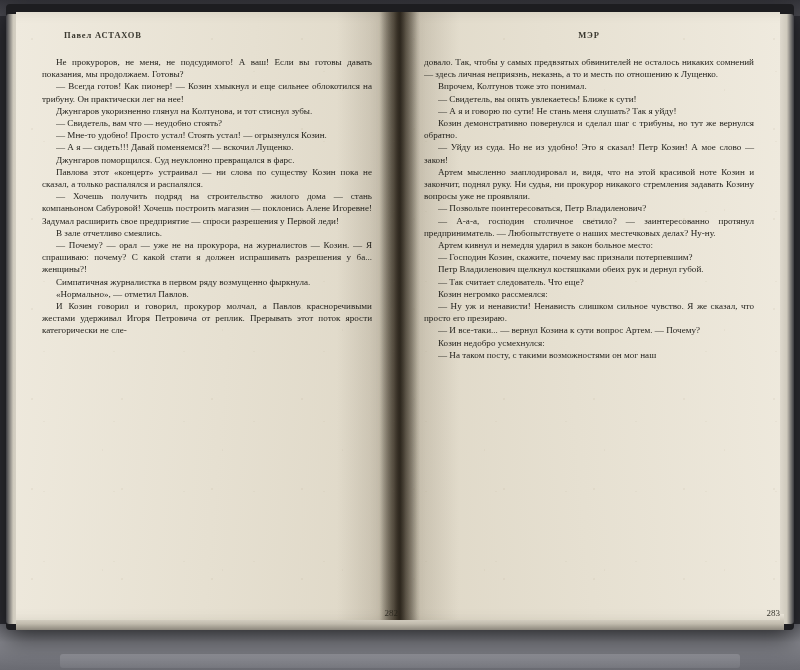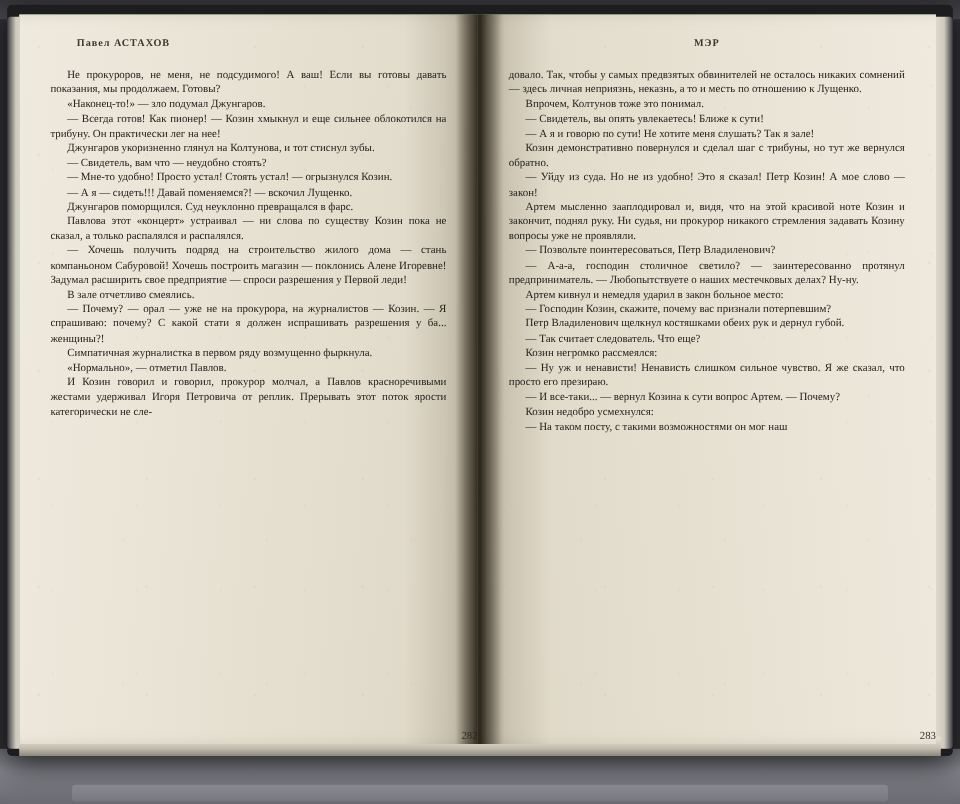--- a/index.html
+++ b/index.html
@@ -80,21 +80,21 @@
     background: linear-gradient(180deg, #e9e4d9 0%, #c2bcae 60%, #8d887d 100%);
   }
 
   .pages {
     position: absolute;
     left: 10px;
     top: 8px;
     width: 764px;
     height: 608px;
     display: flex;
-    background: #15803d;
+    background: #c2410c;
   }
 
   .page {
     position: relative;
     width: 384px;
     height: 608px;
     box-sizing: border-box;
     padding: 18px 26px 10px 26px;
     color: #20201c;
     background: #e4dfd1;
@@ -197,21 +197,20 @@
     <div class="edge-bottom"></div>
 
     <div class="pages">
 
       <div class="page left">
         <div class="speckle"></div>
         <div class="running-head left">Павел АСТАХОВ</div>
 
         <div class="col">
           <p>Не прокуроров, не меня, не подсудимого! А ваш! Если вы готовы давать показания, мы продолжаем. Готовы?</p>
-          <p>«Наконец-то!» — зло подумал Джунгаров.</p>
           <p>— Всегда готов! Как пионер! — Козин хмыкнул и еще сильнее облокотился на трибуну. Он практически лег на нее!</p>
           <p>Джунгаров укоризненно глянул на Колтунова, и тот стиснул зубы.</p>
           <p>— Свидетель, вам что — неудобно стоять?</p>
           <p>— Мне-то удобно! Просто устал! Стоять устал! — огрызнулся Козин.</p>
           <p>— А я — сидеть!!! Давай поменяемся?! — вскочил Лущенко.</p>
           <p>Джунгаров поморщился. Суд неуклонно превращался в фарс.</p>
 
 
           <p>Павлова этот «концерт» устраивал — ни слова по существу Козин пока не сказал, а только распалялся и распалялся.</p>
           <p>— Хочешь получить подряд на строительство жилого дома — стань компаньоном Сабуровой! Хочешь построить магазин — поклонись Алене Игоревне! Задумал расширить свое предприятие — спроси разрешения у Первой леди!</p>
@@ -226,21 +225,21 @@
       </div>
 
       <div class="page right">
         <div class="speckle"></div>
         <div class="running-head right">МЭР</div>
 
         <div class="col">
           <p class="noindent">довало. Так, чтобы у самых предвзятых обвинителей не осталось никаких сомнений — здесь личная неприязнь, неказнь, а то и месть по отношению к Лущенко.</p>
           <p>Впрочем, Колтунов тоже это понимал.</p>
           <p>— Свидетель, вы опять увлекаетесь! Ближе к сути!</p>
-          <p>— А я и говорю по сути! Не хотите меня слушать? Так я зале!</p>
+          <p>— А я и говорю по сути! Не стань меня слушать? Так я уйду!</p>
           <p>Козин демонстративно повернулся и сделал шаг с трибуны, но тут же вернулся обратно.</p>
           <p>— Уйду из суда. Но не из удобно! Это я сказал! Петр Козин! А мое слово — закон!</p>
           <p>Артем мысленно зааплодировал и, видя, что на этой красивой ноте Козин и закончит, поднял руку. Ни судья, ни прокурор никакого стремления задавать Козину вопросы уже не проявляли.</p>
           <p>— Позвольте поинтересоваться, Петр Владиленович?</p>
           <p>— А-а-а, господин столичное светило? — заинтересованно протянул предприниматель. — Любопытствуете о наших местечковых делах? Ну-ну.</p>
           <p>Артем кивнул и немедля ударил в закон больное место:</p>
           <p>— Господин Козин, скажите, почему вас признали потерпевшим?</p>
           <p>Петр Владиленович щелкнул костяшками обеих рук и дернул губой.</p>
           <p>— Так считает следователь. Что еще?</p>
           <p>Козин негромко рассмеялся:</p>

